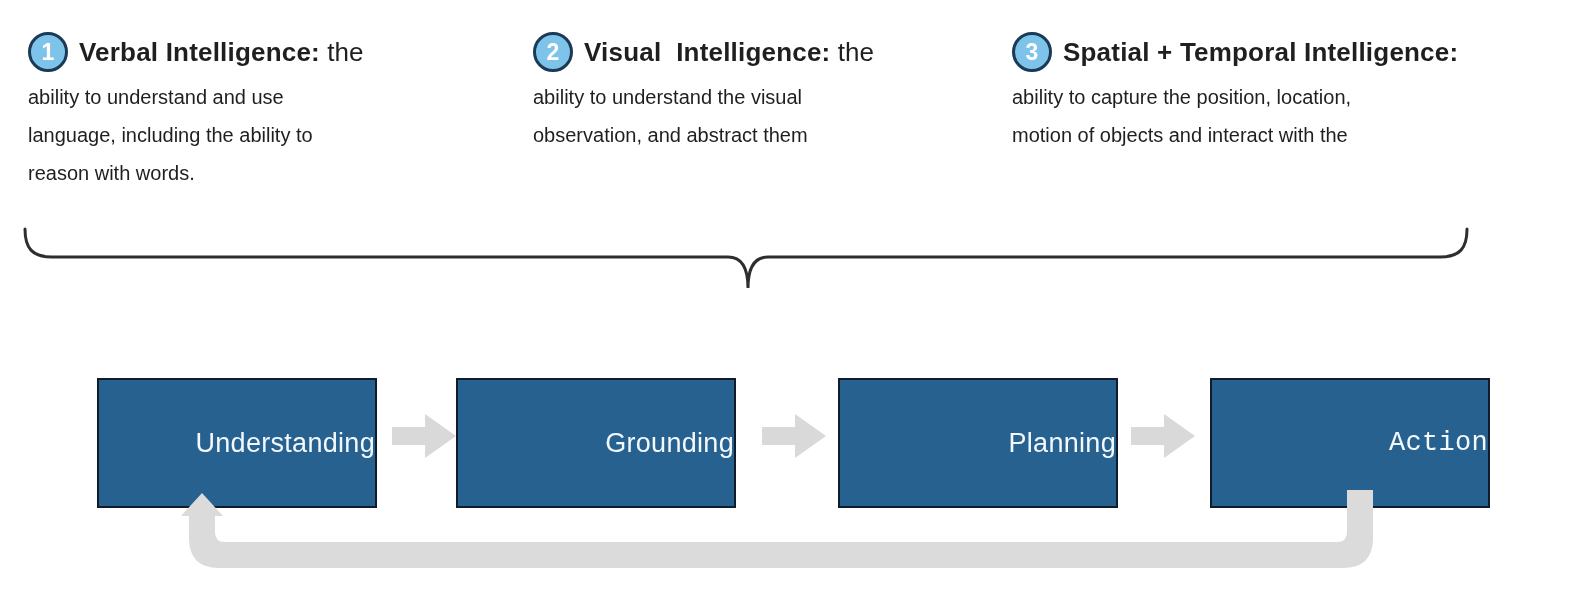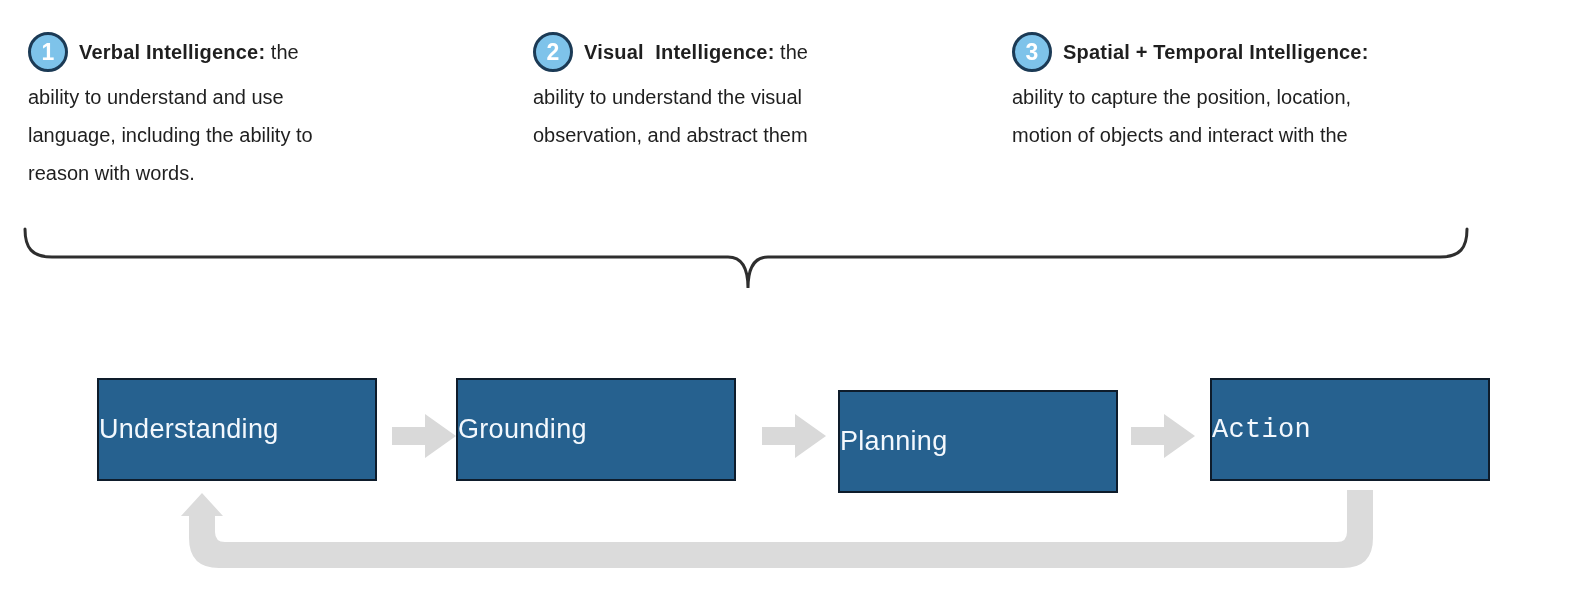--- a/index.html
+++ b/index.html
@@ -28,40 +28,40 @@
     background: var(--badge-fill, #7EC3EA);
     border: 3px solid var(--badge-border, #1B3A55);
     display: flex; align-items: center; justify-content: center;
     flex: 0 0 auto;
   }
   .badge span {
     color: var(--badge-number, #FFFFFF);
     font-size: 23px; font-weight: bold;
   }
   .t, .t-bold {
-    font-size: 20px;
+    font-size: 26px;
     line-height: 38px;
     color: var(--text, #1F1F1F);
     white-space: pre-wrap;
   }
   .t-bold { font-weight: bold; letter-spacing: 0.2px; }
   .tline { font-size: 20px; line-height: 38px; color: var(--text, #1F1F1F); }
 
   
   .brace { position: absolute; left: 22px; top: 226px; }
 
   
   .stage {
     position: absolute;
     top: 378px;
-    width: 280px; height: 103px;
+    width: 280px; height: 130px;
     box-sizing: border-box;
     background: var(--box-fill, #26618F);
     border: 2px solid var(--box-border, #0E1C2B);
-    display: flex; align-items: center; justify-content: flex-start;
+    display: flex; align-items: center; justify-content: flex-end;
   }
   .stage span {
     color: var(--box-text, #F3F8FD);
     font-size: 27px;
     letter-spacing: 0.3px;
   }
   .flow-arrow { position: absolute; top: 414px; }
   .feedback { position: absolute; left: 160px; top: 486px; }
 </style>
 </head>
@@ -106,21 +106,21 @@
   <svg class="brace" width="1448" height="68" viewBox="0 0 1448 68" aria-hidden="true">
     <path d="M 3 3 C 3 22, 10 31, 30 31 L 706 31 Q 726 31, 726 62 Q 726 31, 746 31 L 1418 31 C 1438 31, 1445 22, 1445 3" fill="none" stroke="var(--brace, #2E2E2E)" stroke-width="3" stroke-linecap="round"></path>
   </svg>
 
   <div class="stage" style="left:97px;">
     <span>Understanding</span>
   </div>
   <div class="stage" style="left:456px;">
     <span>Grounding</span>
   </div>
-  <div class="stage" style="left:838px;margin-top:12px;">
+  <div class="stage" style="left:838px;">
     <span>Planning</span>
   </div>
   <div class="stage" style="left:1210px;font-family:Liberation Mono, monospace;">
     <span>Action</span>
   </div>
 
   <svg class="flow-arrow" style="left:392px;" width="64" height="44" viewBox="0 0 64 44" aria-hidden="true">
     <polygon points="0,13 33,13 33,0 64,22 33,44 33,31 0,31" fill="var(--arrow-gray, #D9D9D9)"></polygon>
   </svg>
   <svg class="flow-arrow" style="left:762px;" width="64" height="44" viewBox="0 0 64 44" aria-hidden="true">

